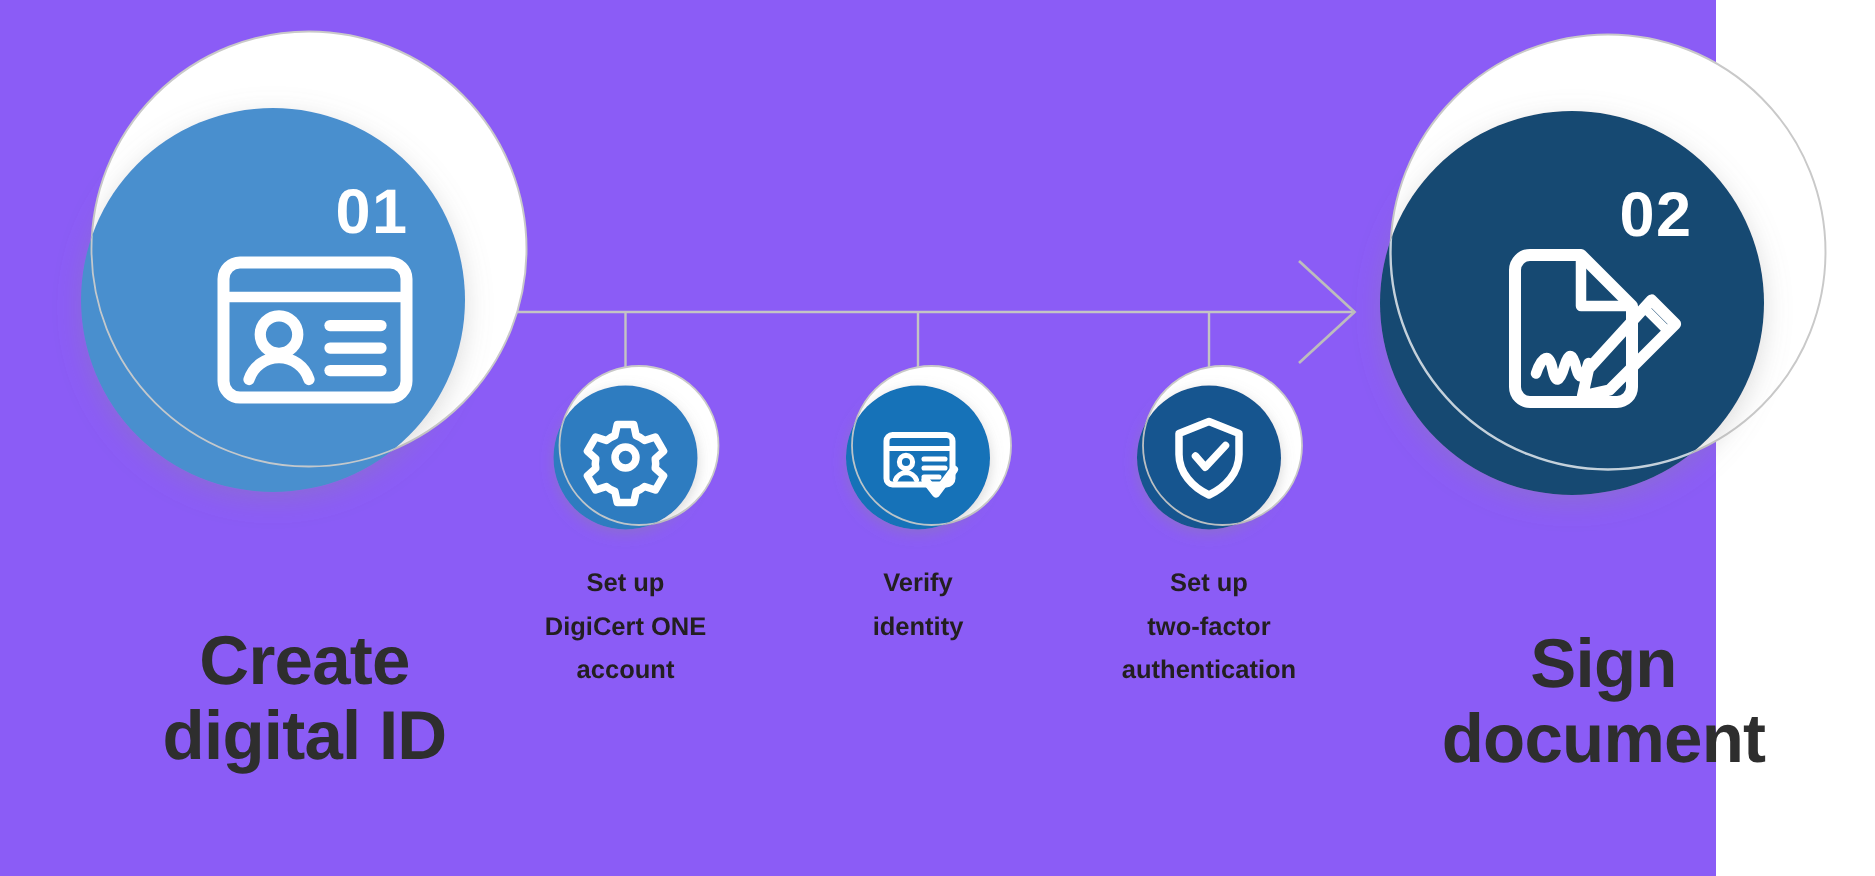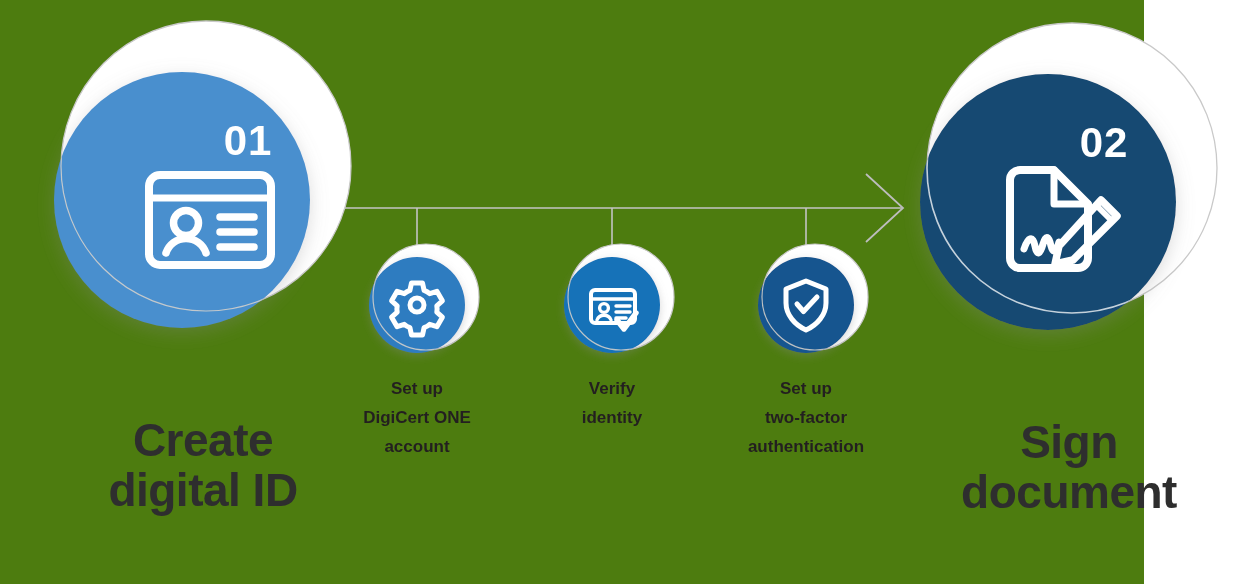--- a/index.html
+++ b/index.html
@@ -10,21 +10,21 @@
   body {
     width: 1250px;
     height: 584px;
     overflow: hidden;
     font-family: "Liberation Sans", sans-serif;
   }
   #infographic {
     position: relative;
     width: 1144px;
     height: 584px;
-    background: #4d7c0f;
+    background: #8b5cf6;
   }
   #scene {
     position: absolute;
     inset: 0;
     width: 1250px;
     height: 584px;
   }
   .stage-title {
     font-family: "Liberation Sans", sans-serif;
     font-weight: bold;

